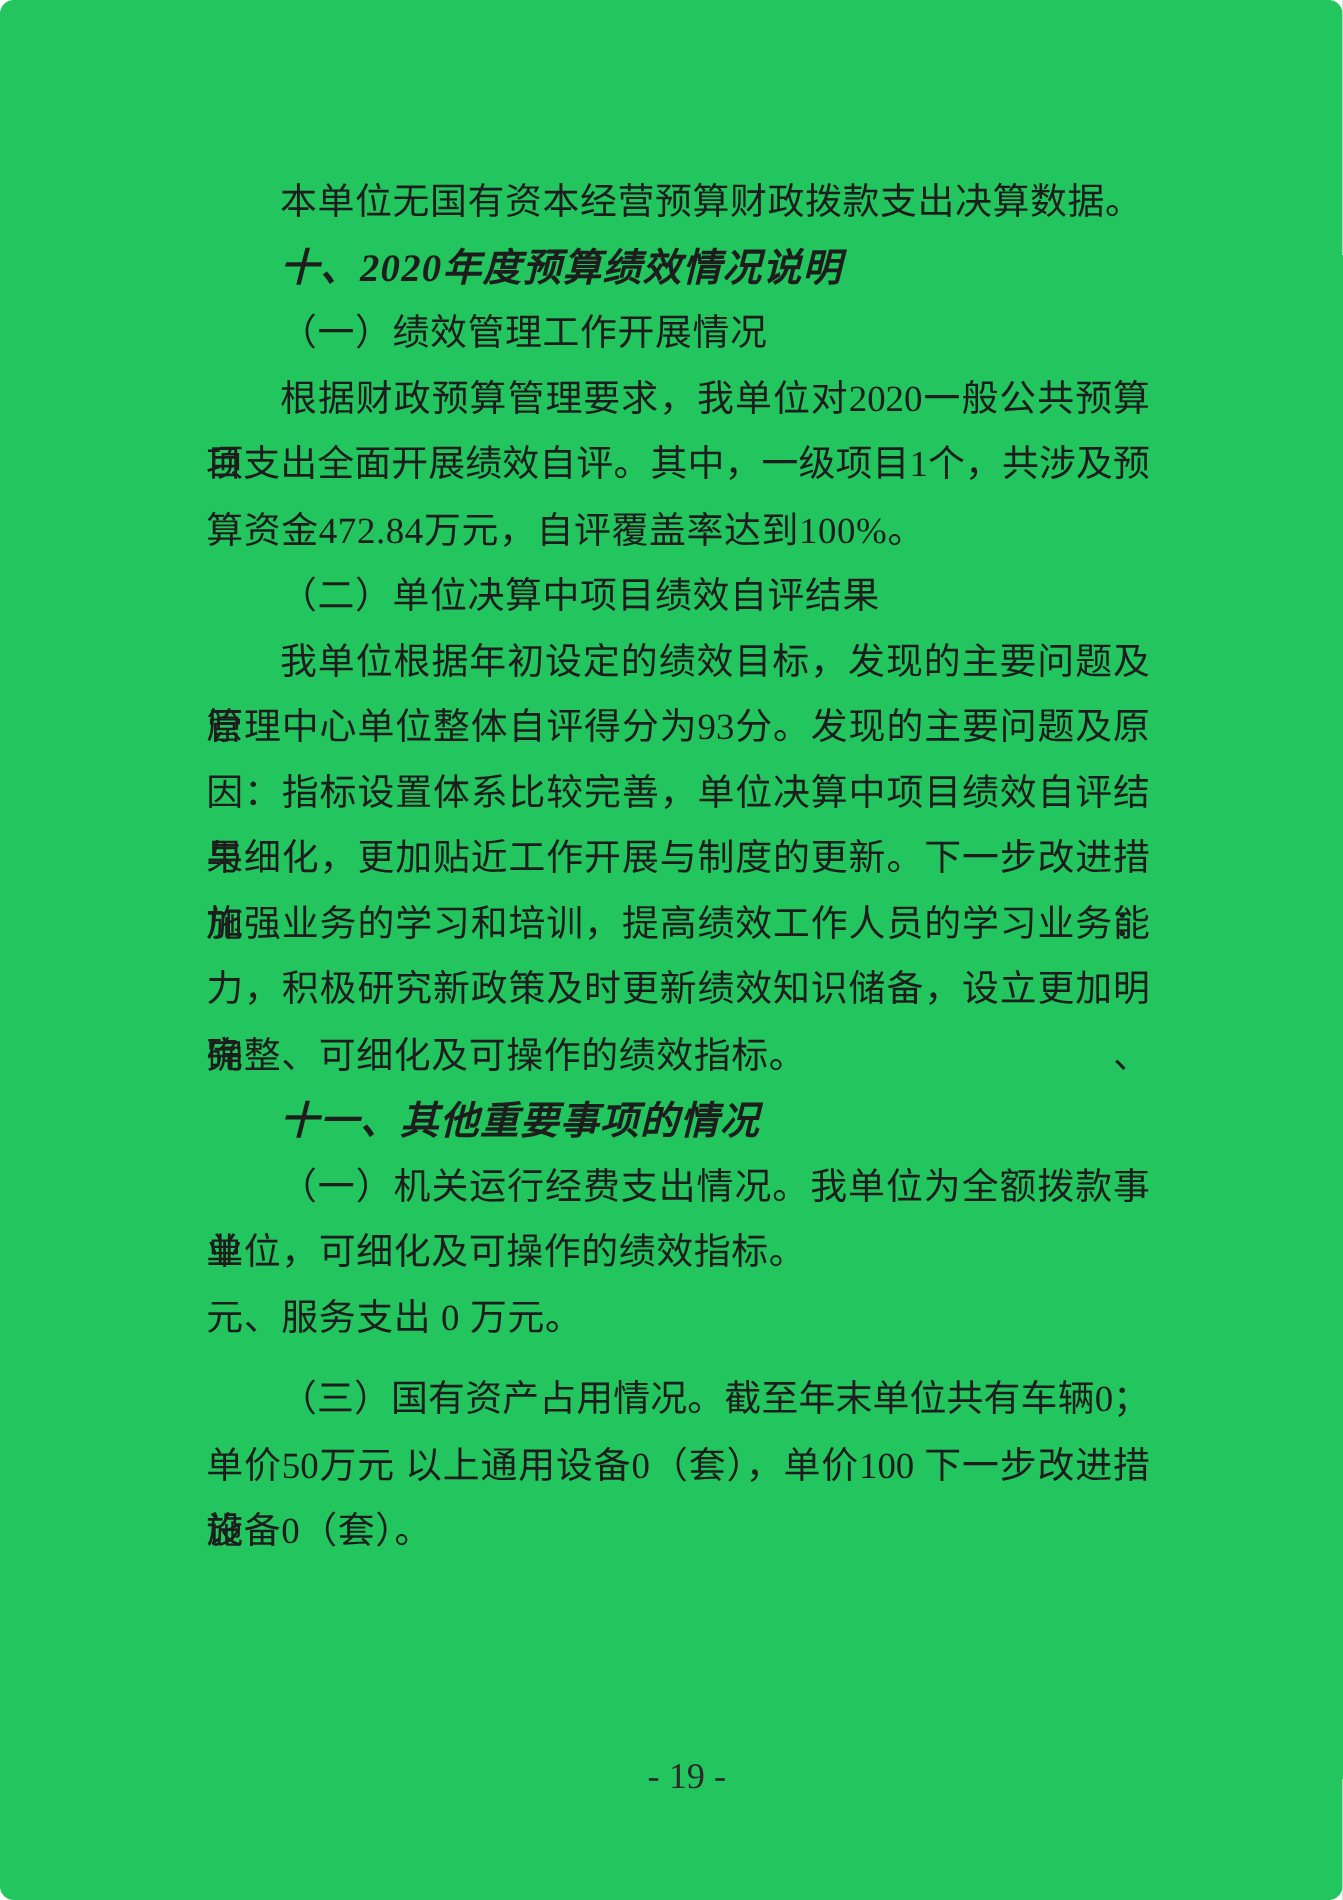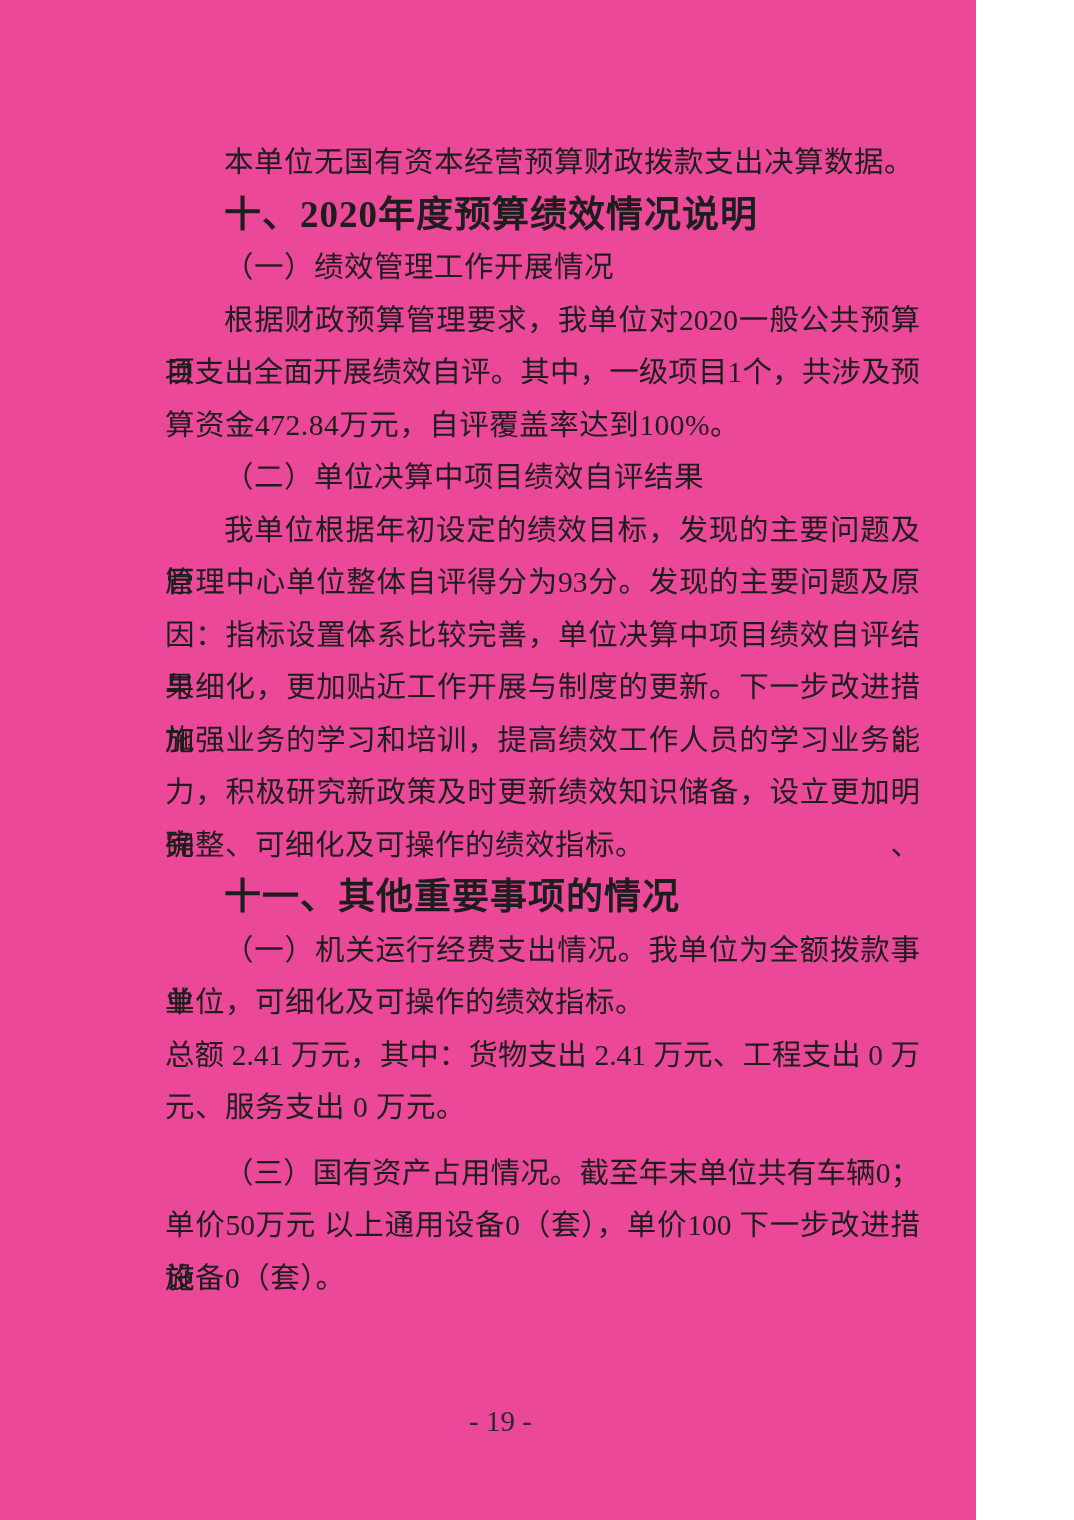--- a/index.html
+++ b/index.html
@@ -2,26 +2,27 @@
 <html lang="zh-CN"><head>
 <meta charset="utf-8">
 <style>
   html, body {
     margin: 0;
     padding: 0;
     background: #ffffff;
   }
   .page {
     position: relative;
-    width: 976px;
+    width: 1074px;
     height: 1520px;
-    background: #ec4899;
+    background: #22c55e;
     overflow: hidden;
     font-family: "Liberation Serif", "DejaVu Serif", serif;
     color: #1d1d1d;
+    border-radius: 11px;
   }
   .content {
     position: absolute;
     left: 165px;
     top: 136px;
     width: 755px;
   }
   .line {
     font-size: 29.5px;
     height: 52.5px;
@@ -34,22 +35,23 @@
     text-align: justify;
     text-align-last: justify;
     text-justify: inter-character;
     letter-spacing: 0;
   }
   .line.indent {
     text-indent: 59px;
   }
   .line.bold {
     font-weight: 700;
-    font-size: 37px;
+    font-size: 31px;
     letter-spacing: 1px;
+    font-style: italic;
   }
   .line.gap {
     margin-top: 13px;
   }
   .page-footer {
     position: absolute;
     left: 0;
     right: 0;
     top: 1405px;
     text-align: center;
@@ -73,21 +75,20 @@
       <div class="line just indent">我单位根据年初设定的绩效目标，发现的主要问题及原</div>
       <div class="line just">管理中心单位整体自评得分为93分。发现的主要问题及原</div>
       <div class="line just">因：指标设置体系比较完善，单位决算中项目绩效自评结果</div>
       <div class="line just">与细化，更加贴近工作开展与制度的更新。下一步改进措施：</div>
       <div class="line just">加强业务的学习和培训，提高绩效工作人员的学习业务能</div>
       <div class="line just">力，积极研究新政策及时更新绩效知识储备，设立更加明确、</div>
       <div class="line">完整、可细化及可操作的绩效指标。</div>
       <div class="line indent bold">十一、其他重要事项的情况</div>
       <div class="line just indent">（一）机关运行经费支出情况。我单位为全额拨款事业</div>
       <div class="line">单位，可细化及可操作的绩效指标。</div>
-      <div class="line just">总额 2.41 万元，其中：货物支出 2.41 万元、工程支出 0 万</div>
       <div class="line">元、服务支出 0 万元。</div>
       <div class="line just indent gap">（三）国有资产占用情况。截至年末单位共有车辆0；</div>
       <div class="line just">单价50万元 以上通用设备0（套），单价100 下一步改进措施</div>
       <div class="line">设备0（套）。</div>
     </main>
   <footer class="page-footer">
     <span>- 19 -</span>
   </footer>
 </div>
 

